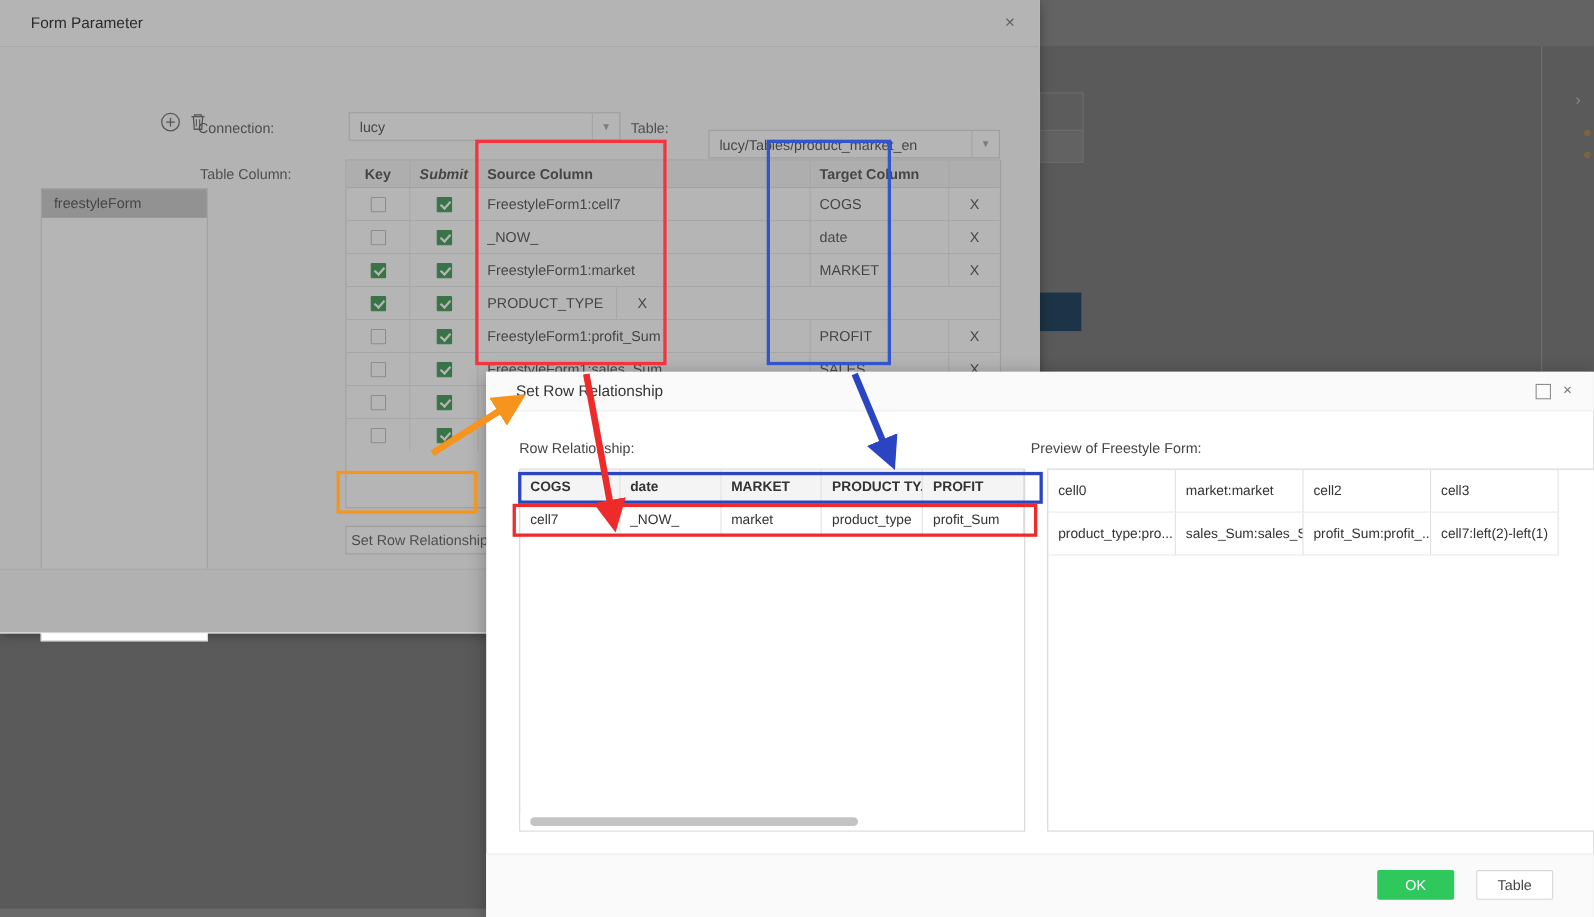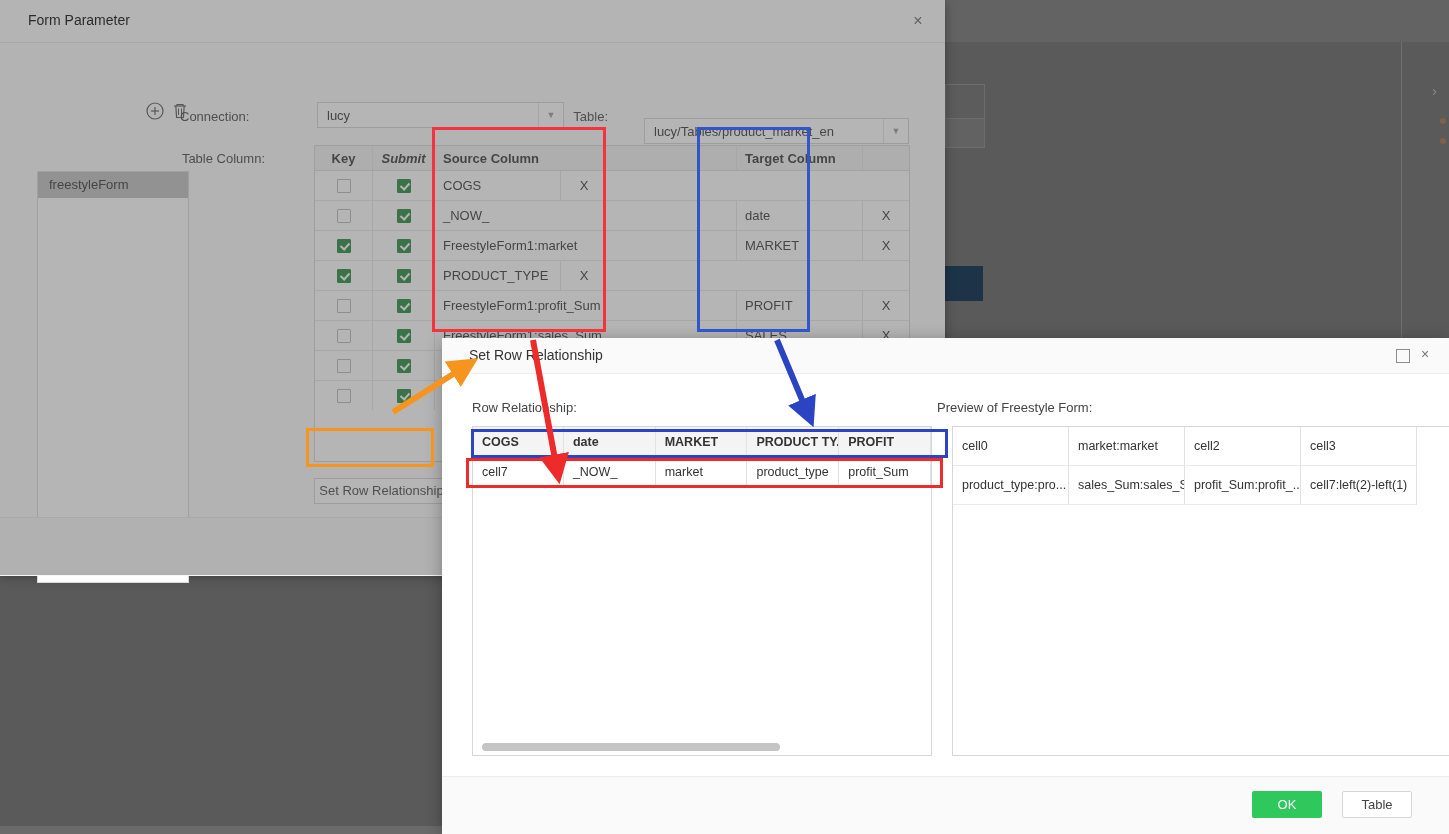--- a/index.html
+++ b/index.html
@@ -517,20 +517,21 @@
         <div class="fp-cell c-x"></div>
       </div>
       <div id="fp-rows">
           <div class="fp-row">
             <div class="fp-cell c-key">
               <span class="cb"></span>
             </div>
             <div class="fp-cell c-submit">
               <span class="cb on"></span>
             </div>
+            <div class="fp-cell c-source">FreestyleForm1:cell7</div>
             <div class="fp-cell c-target">COGS</div>
             <div class="fp-cell c-x">X</div>
           </div>
           <div class="fp-row">
             <div class="fp-cell c-key">
               <span class="cb"></span>
             </div>
             <div class="fp-cell c-submit">
               <span class="cb on"></span>
             </div>

